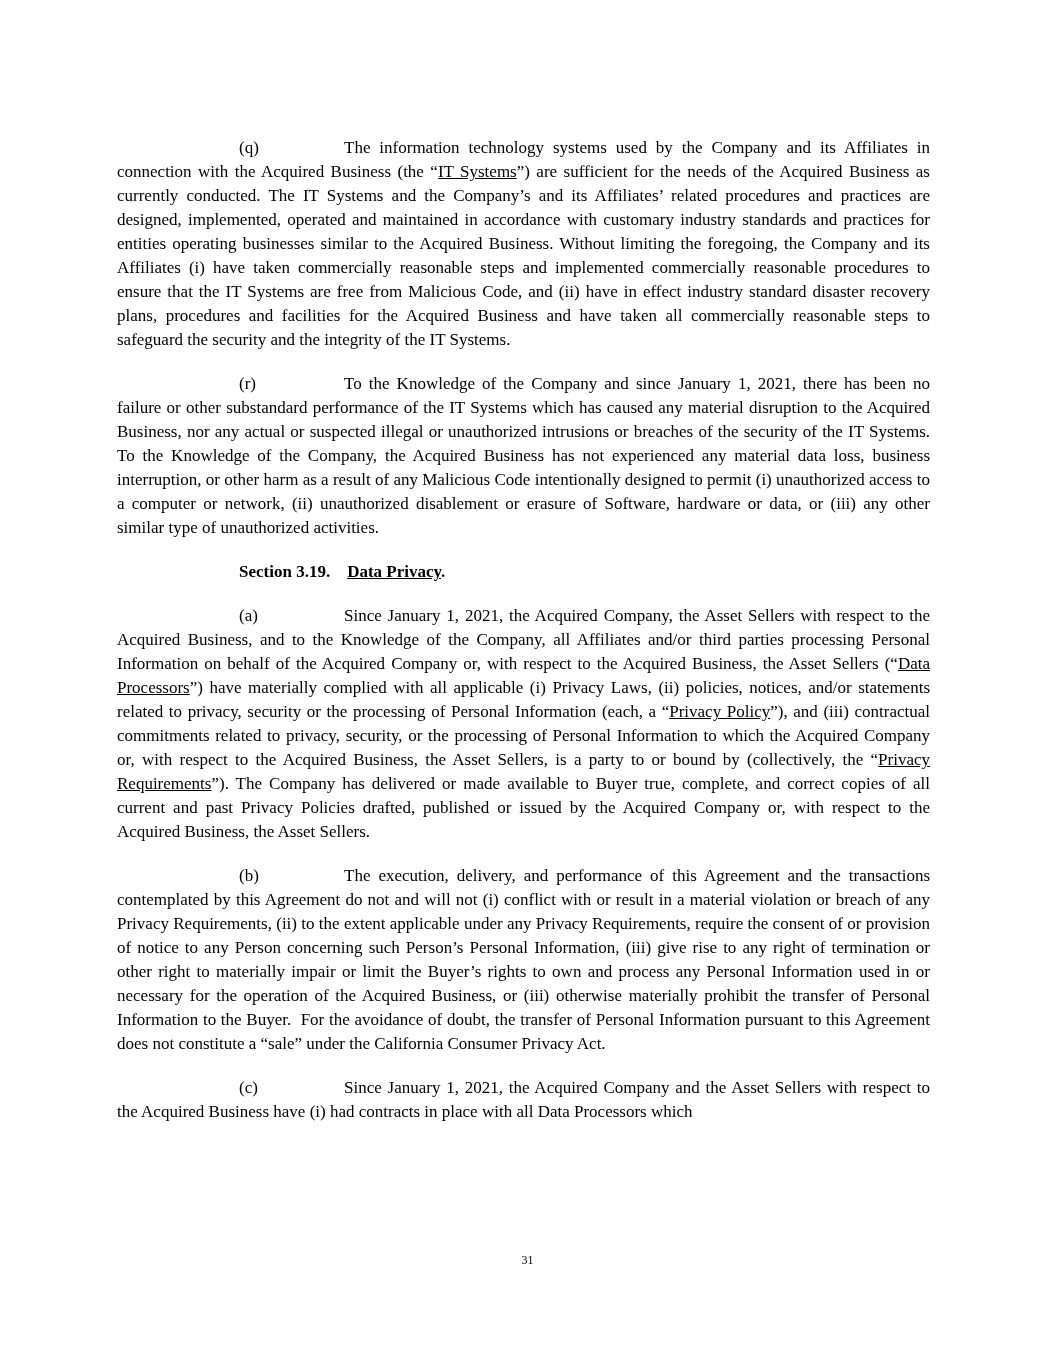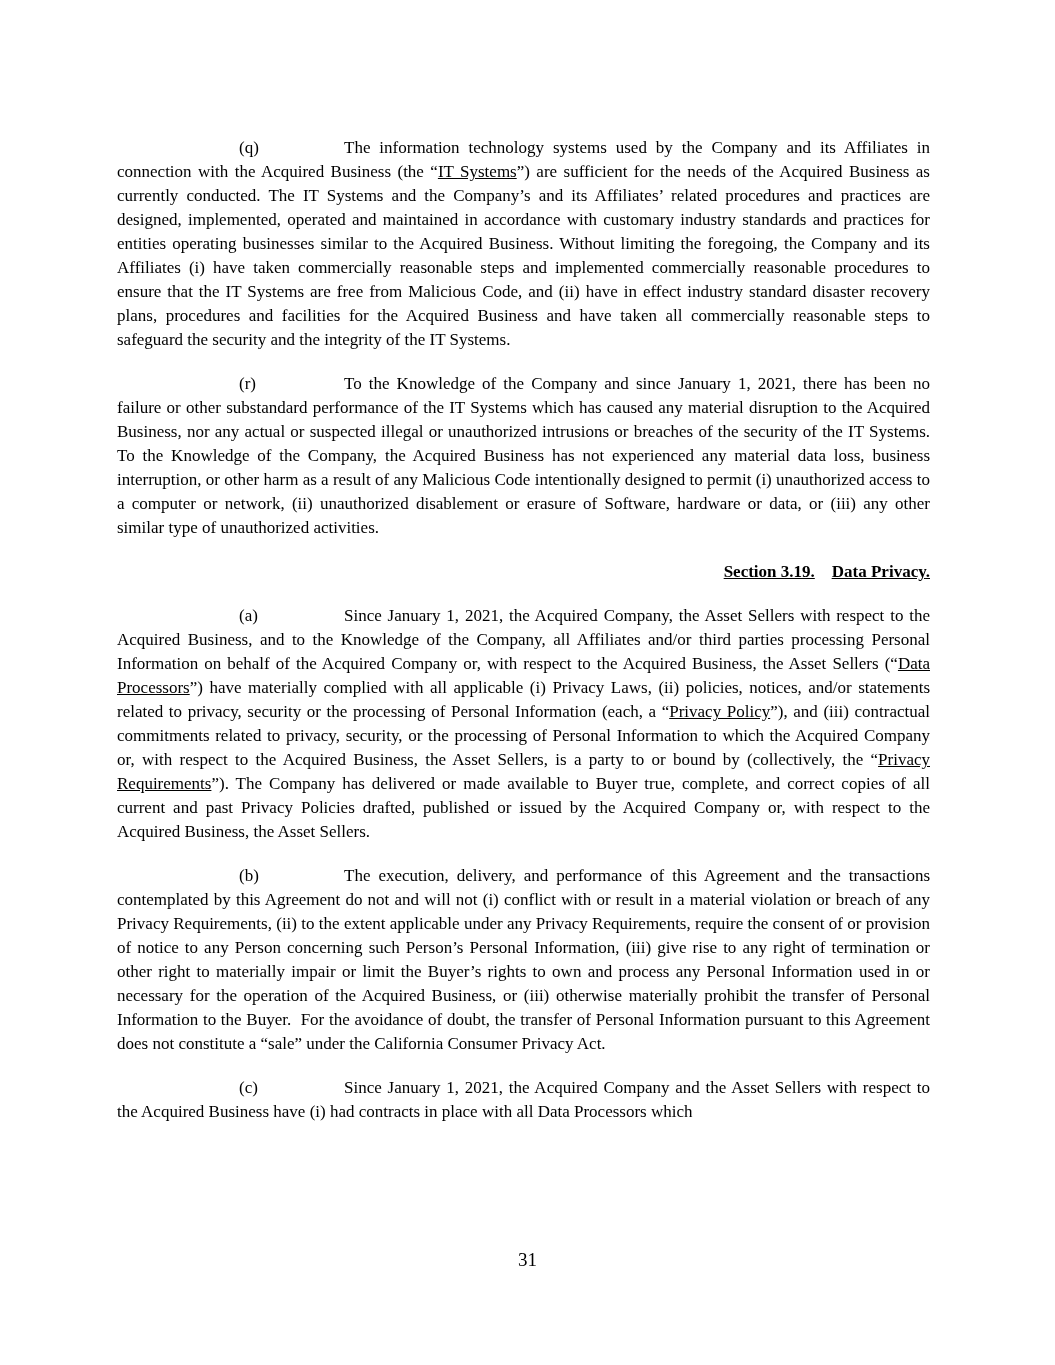--- a/index.html
+++ b/index.html
@@ -20,41 +20,40 @@
   main.page {
     padding: 126px 125px 0 117px;
     margin-top: 10px;
   }
   p.para {
     margin: 0 0 20px 0;
     text-align: justify;
     text-indent: 122px;
   }
   p.heading {
-    text-align: right;
-    text-decoration: underline;
+    text-align: left;
   }
   span.label {
     display: inline-block;
     width: 105px;
     text-indent: 0;
   }
   span.gap {
     display: inline-block;
     width: 17px;
   }
   .b { font-weight: bold; }
   .u { text-decoration: underline; }
   footer.page-footer {
     position: absolute;
     top: 1248px;
     left: 0;
     right: 0;
     text-align: center;
-    font-size: 19px;
+    font-size: 12px;
   }
 </style>
 </head>
 <body>
 
 <main class="page">
   <div id="paragraphs">
       <p class="para body"><span class="label">(q)</span><span>The information technology systems used by the Company and its Affiliates in connection with the Acquired Business (the “</span><span class="u">IT Systems</span><span>”) are sufficient for the needs of the Acquired Business as currently conducted. The IT Systems and the Company’s and its Affiliates’ related procedures and practices are designed, implemented, operated and maintained in accordance with customary industry standards and practices for entities operating businesses similar to the Acquired Business. Without limiting the foregoing, the Company and its Affiliates (i) have taken commercially reasonable steps and implemented commercially reasonable procedures to ensure that the IT Systems are free from Malicious Code, and (ii) have in effect industry standard disaster recovery plans, procedures and facilities for the Acquired Business and have taken all commercially reasonable steps to safeguard the security and the integrity of the IT Systems.</span></p>
       <p class="para body"><span class="label">(r)</span><span>To the Knowledge of the Company and since January 1, 2021, there has been no failure or other substandard performance of the IT Systems which has caused any material disruption to the Acquired Business, nor any actual or suspected illegal or unauthorized intrusions or breaches of the security of the IT Systems. To the Knowledge of the Company, the Acquired Business has not experienced any material data loss, business interruption, or other harm as a result of any Malicious Code intentionally designed to permit (i) unauthorized access to a computer or network, (ii) unauthorized disablement or erasure of Software, hardware or data, or (iii) any other similar type of unauthorized activities.</span></p>
       <p class="para heading"><span class="b">Section 3.19.</span><span class="gap"></span><span class="b u">Data Privacy</span><span class="b">.</span></p>

